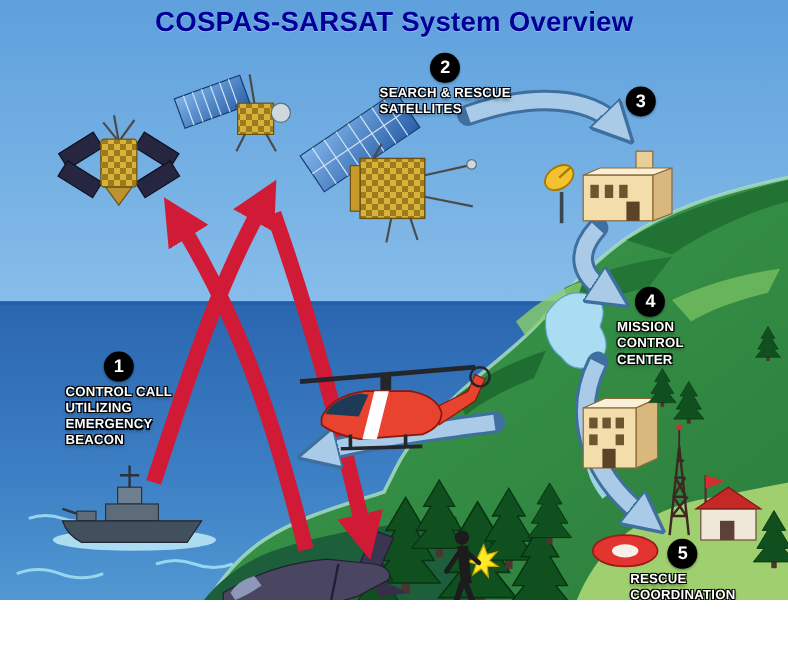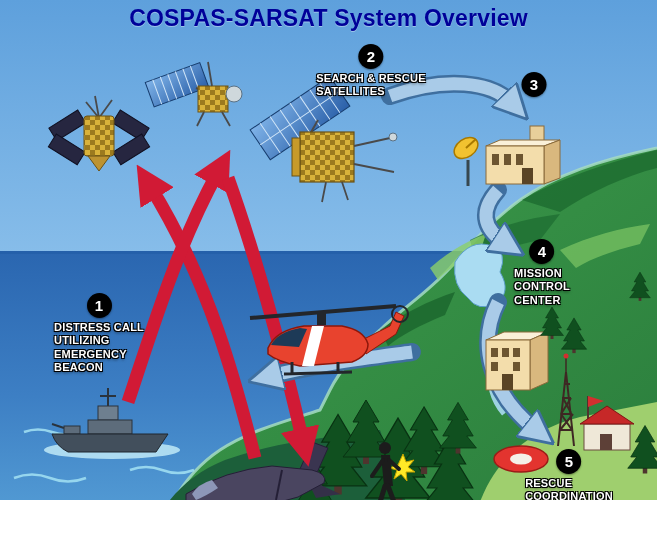--- a/index.html
+++ b/index.html
@@ -262,21 +262,21 @@
       <path d="M271 345 Q278 332 300 328 L307 329 L299 347 Z" fill="#1d3a57"></path>
       <path d="M312 326 L324 326 L314 366 L302 366 Z" fill="#ffffff"></path>
       <path d="M284 374 L352 372 M292 362 L292 373 M338 362 L338 372" stroke="#23262b" stroke-width="3" fill="none"></path>
     </g>
   </svg>
 
   <h1 class="title">COSPAS-SARSAT System Overview</h1>
 
   <div class="step" style="left:99px; top:293px;">
     <div class="badge">1</div>
-    <div class="step-label">DISTRESS CALL
+    <div class="step-label">CONTROL CALL
 UTILIZING
 EMERGENCY
 BEACON</div>
   </div>
 
   <div class="step" style="left:371px; top:44px;">
     <div class="badge">2</div>
     <div class="step-label">SEARCH &amp; RESCUE
 SATELLITES</div>
   </div>

